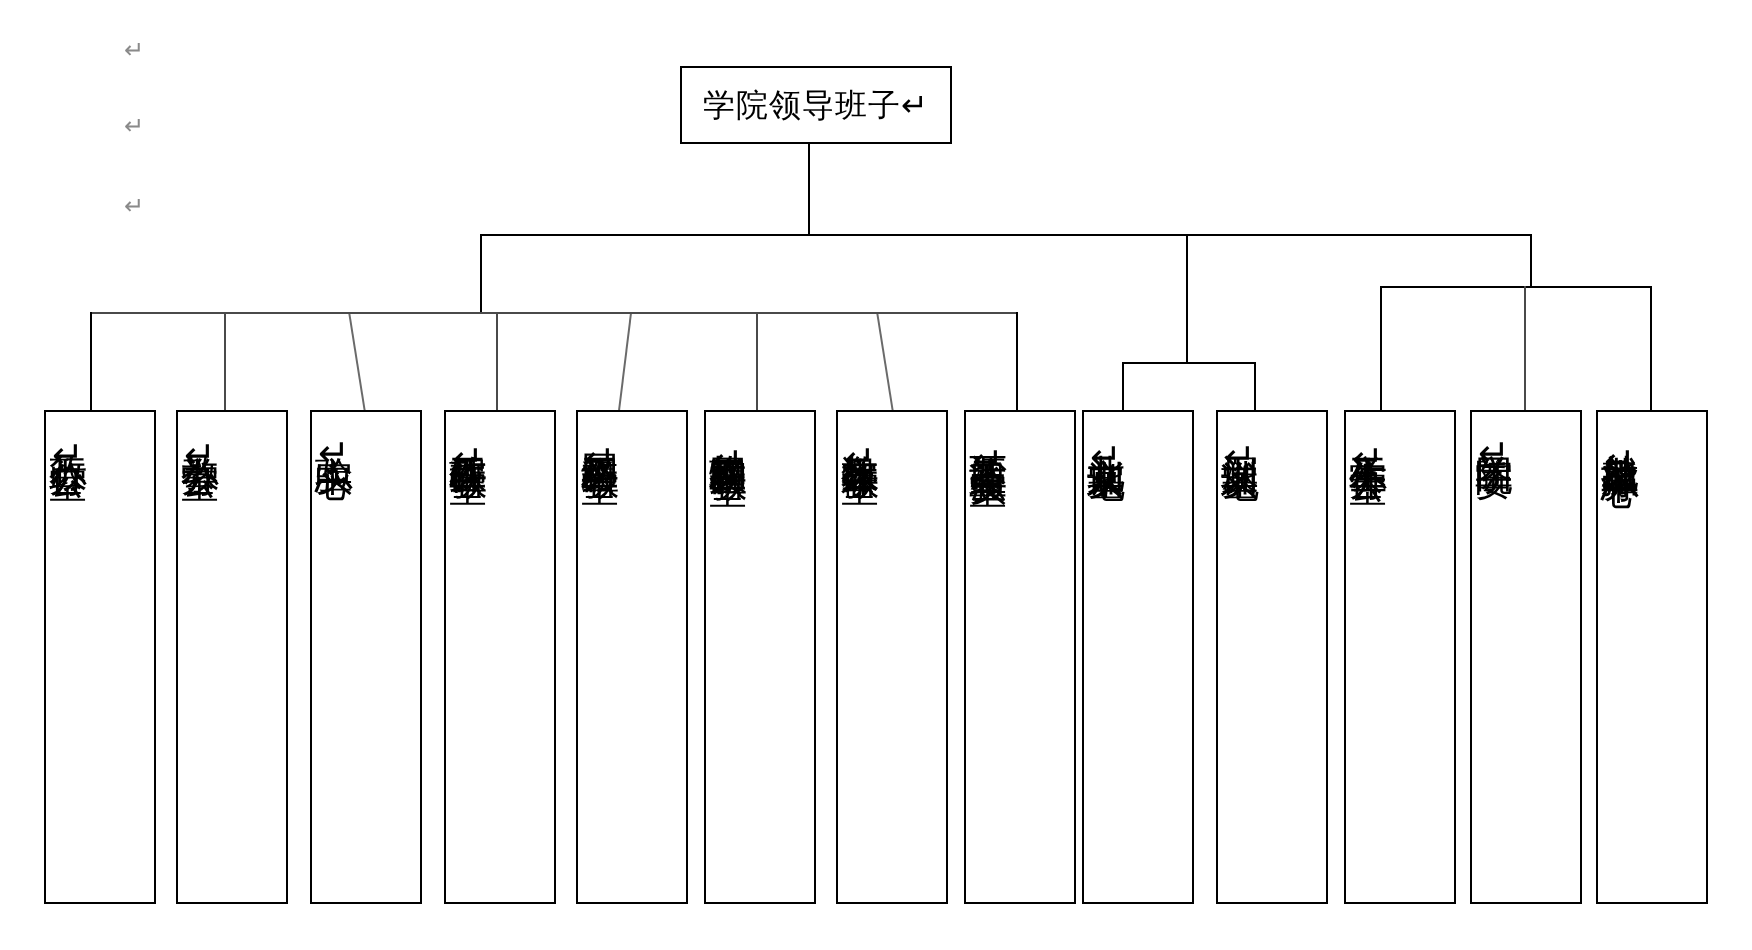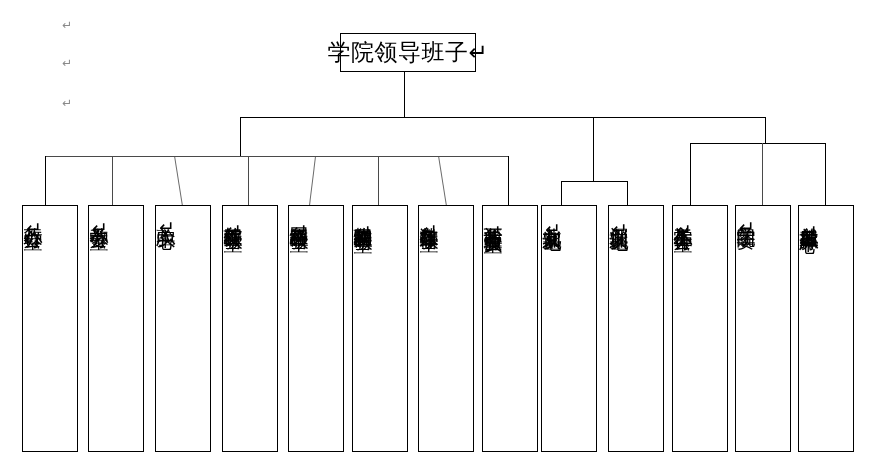--- a/index.html
+++ b/index.html
@@ -26,21 +26,21 @@
     width: 136px;
     height: 39px;
     border: 1px solid #000000;
     box-sizing: border-box;
     background: #ffffff;
     display: flex;
     align-items: center;
     justify-content: center;
   }
   .root-label {
-    font-size: 23px;
+    font-size: 16px;
     line-height: 1;
     color: #000000;
     letter-spacing: 0.5px;
     white-space: nowrap;
   }
 
   
   .line-v {
     position: absolute;
     width: 1px;

